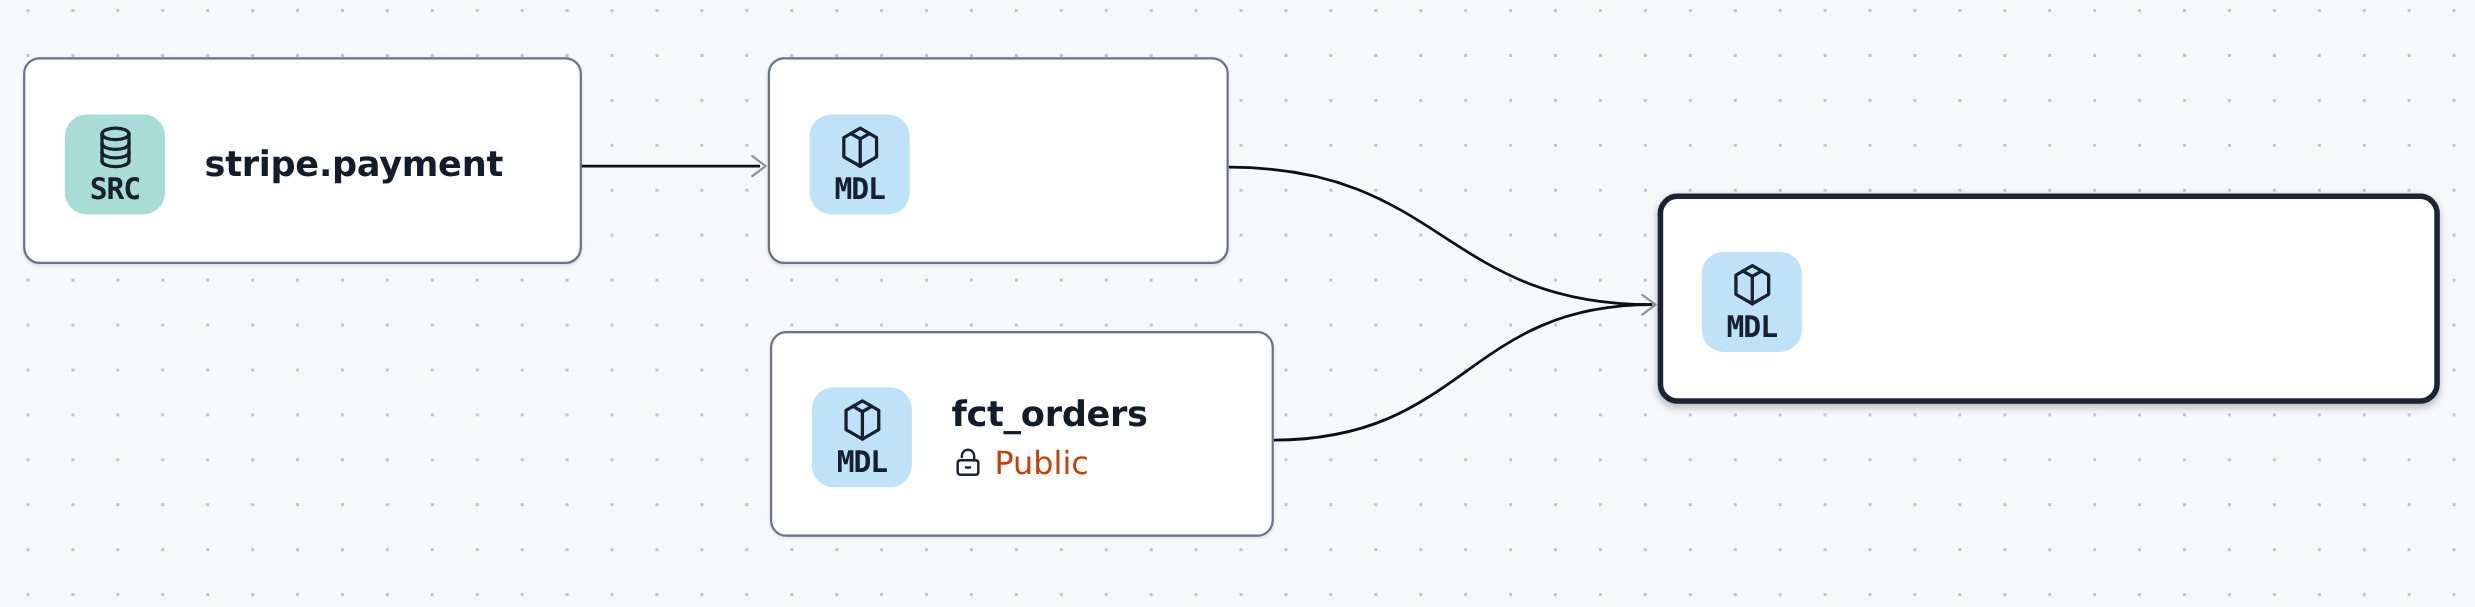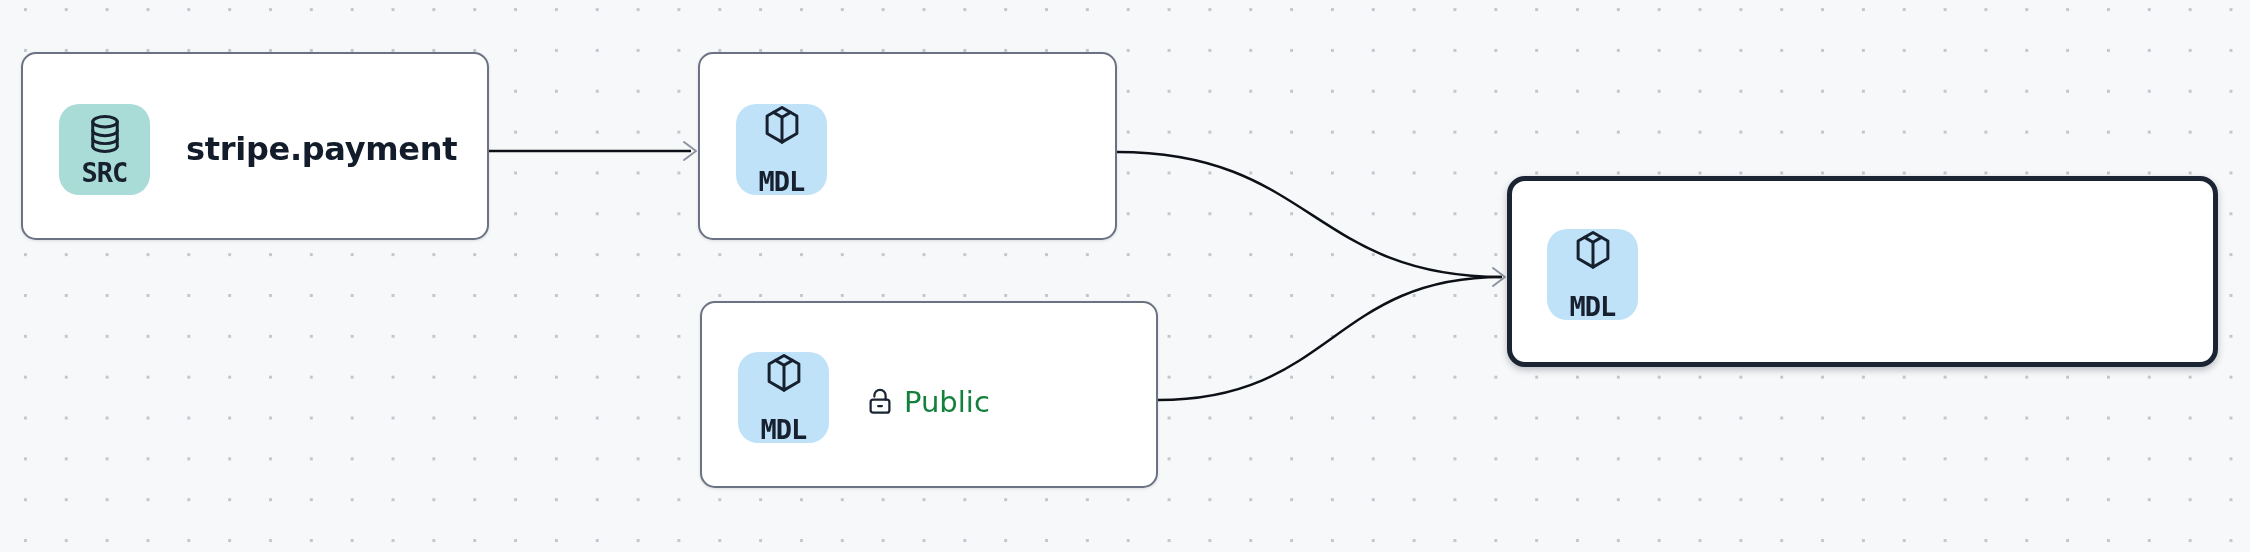--- a/index.html
+++ b/index.html
@@ -31,48 +31,48 @@
     padding:6px 30px 0 36px;
     gap:36px;
   }
   .node.selected {
     border:5px solid #1b2433;
     border-radius:18px;
     box-shadow:0 3px 7px rgba(25,35,50,0.28);
     padding-left:35px;
   }
 
-  .node-1 { left:21px;   top:52px;  width:468px; height:188px; }
+  .node-1 { left:21px;   top:52px;  width:508px; height:188px; }
   .node-2 { left:698px;  top:52px;  width:419px; height:188px; }
   .node-3 { left:700px;  top:301px; width:458px; height:187px; }
   .node-4 { left:1507px; top:176px; width:711px; height:191px; }
 
   .badge {
     width:91px; height:91px; border-radius:20px;
     display:flex; flex-direction:column; align-items:center; justify-content:center;
     flex-shrink:0;
   }
   .badge.src { background:#a9dbd7; }
-  .badge.mdl { background:#bfe2f9;justify-content:space-between; }
+  .badge.mdl { background:#bfe2f9; }
   .badge svg { display:block; }
   .badge-text {
     font-family:"DejaVu Sans Mono", monospace;
     font-weight:700; font-size:27px; line-height:1;
     letter-spacing:-1px;
     color:#16202e; margin-top:4px;
   }
 
   .node-label {
     font-size:32px; font-weight:600; color:#121c2a;
     letter-spacing:-0.3px; white-space:nowrap; line-height:1.2;
   }
   .label-col { display:flex; flex-direction:column; justify-content:flex-end; }
   .access-row {
     display:flex; align-items:center; gap:9px; margin-top:8px;
-    font-size:29px; font-weight:400; color:#15803d; white-space:nowrap;
+    font-size:29px; font-weight:400; color:#c2410c; white-space:nowrap;
   }
   .access-row svg { display:block; flex-shrink:0; }
 </style>
 </head>
 <body>
 
 <div class="canvas">
 
   <svg class="edges" width="2250" height="552" viewBox="0 0 2250 552">
     <path class="edge" d="M455 151 L691 151"></path>
@@ -114,20 +114,21 @@
   <div class="node node-3">
     <div class="badge mdl">
       <svg width="42" height="42" viewBox="0 0 24 24" fill="none" stroke="#16202e" stroke-width="1.7" stroke-linecap="round" stroke-linejoin="round">
         <path d="M12 2 L20.5 6.9 L20.5 16.9 L12 21.8 L3.5 16.9 L3.5 6.9 Z"></path>
         <path d="M7.2 4.8 L12 7.6 L16.8 4.8"></path>
         <path d="M12 7.6 L12 21.8"></path>
       </svg>
       <div class="badge-text">MDL</div>
     </div>
     <div class="label-col">
+      <div class="node-label">fct_orders</div>
       <div class="access-row">
         <svg width="30" height="32" viewBox="0 0 24 24" fill="none" stroke="#1b2433" stroke-width="1.8" stroke-linecap="round" stroke-linejoin="round">
           <rect x="4.5" y="10" width="15" height="10.5" rx="2"></rect>
           <path d="M16.5 10 V6.8 A4.5 4.5 0 0 0 7.5 6.8 V7.6"></path>
           <path d="M10.5 15.2 H13.5"></path>
         </svg>
         <span>Public</span>
       </div>
     </div>
   </div>

